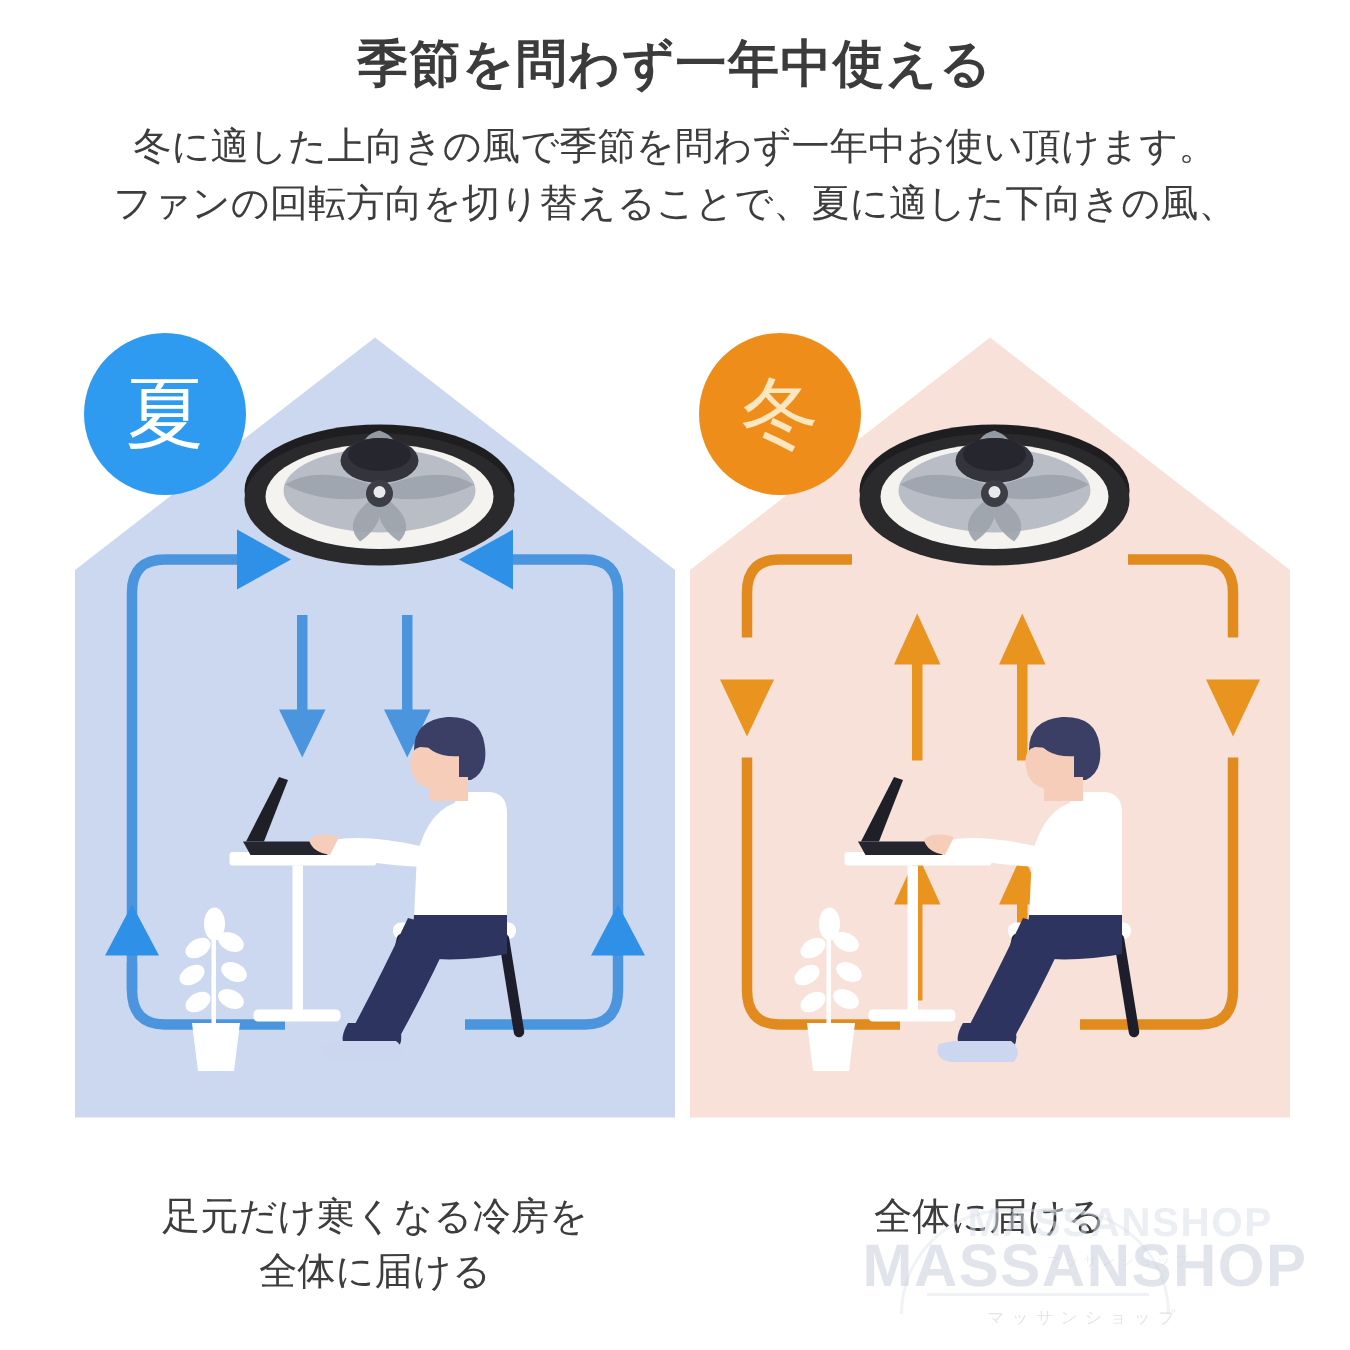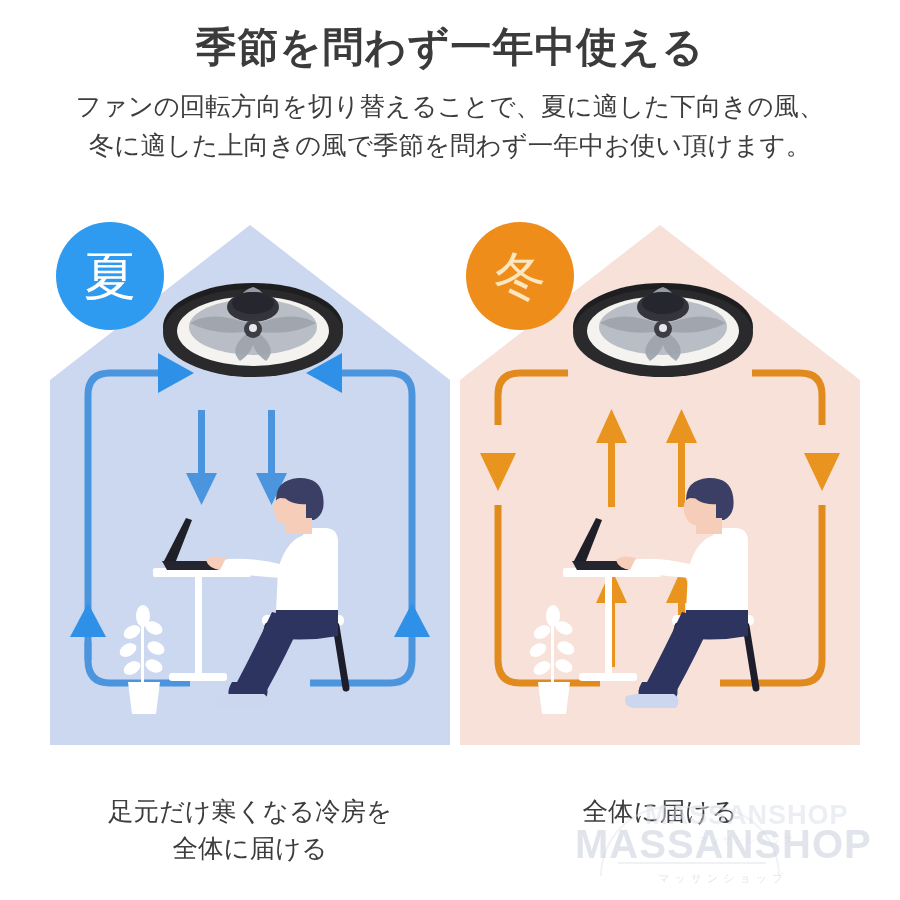--- a/index.html
+++ b/index.html
@@ -7,21 +7,21 @@
   body {
     background:#ffffff;
     font-family:"Liberation Sans","DejaVu Sans",sans-serif;
     position:relative;
     overflow:hidden;
   }
 
   
   .header { width:900px; padding-top:22px; text-align:center; }
   .title {
-    font-size:41px;
+    font-size:34px;
     font-weight:bold;
     color:#3b3b3b;
     letter-spacing:1px;
     line-height:1.25;
   }
   .subtitle {
     margin-top:14px;
     font-size:25.5px;
     color:#3d3d3d;
     line-height:1.52;
@@ -123,22 +123,22 @@
     left:618px; top:862px; width:148px; height:2px;
     background:#dfe4ec; opacity:.5;
   }
 </style>
 </head>
 <body>
 
 <div class="header">
   <div class="title">季節を問わず一年中使える</div>
   <div class="subtitle">
+    <span>冬に適した上向きの風で季節を問わず一年中お使い頂けます。</span>
     <span>ファンの回転方向を切り替えることで、夏に適した下向きの風、</span>
-    <span>冬に適した上向きの風で季節を問わず一年中お使い頂けます。</span>
   </div>
 </div>
 
 <div class="panels">
 
   <div class="panel panel-left">
 
     <div class="house">
       <svg width="420" height="560" viewBox="0 0 420 560">
         <path d="M10 175 L210 20 L410 175 L410 540 L10 540 Z" fill="#ccd8f0"></path>

